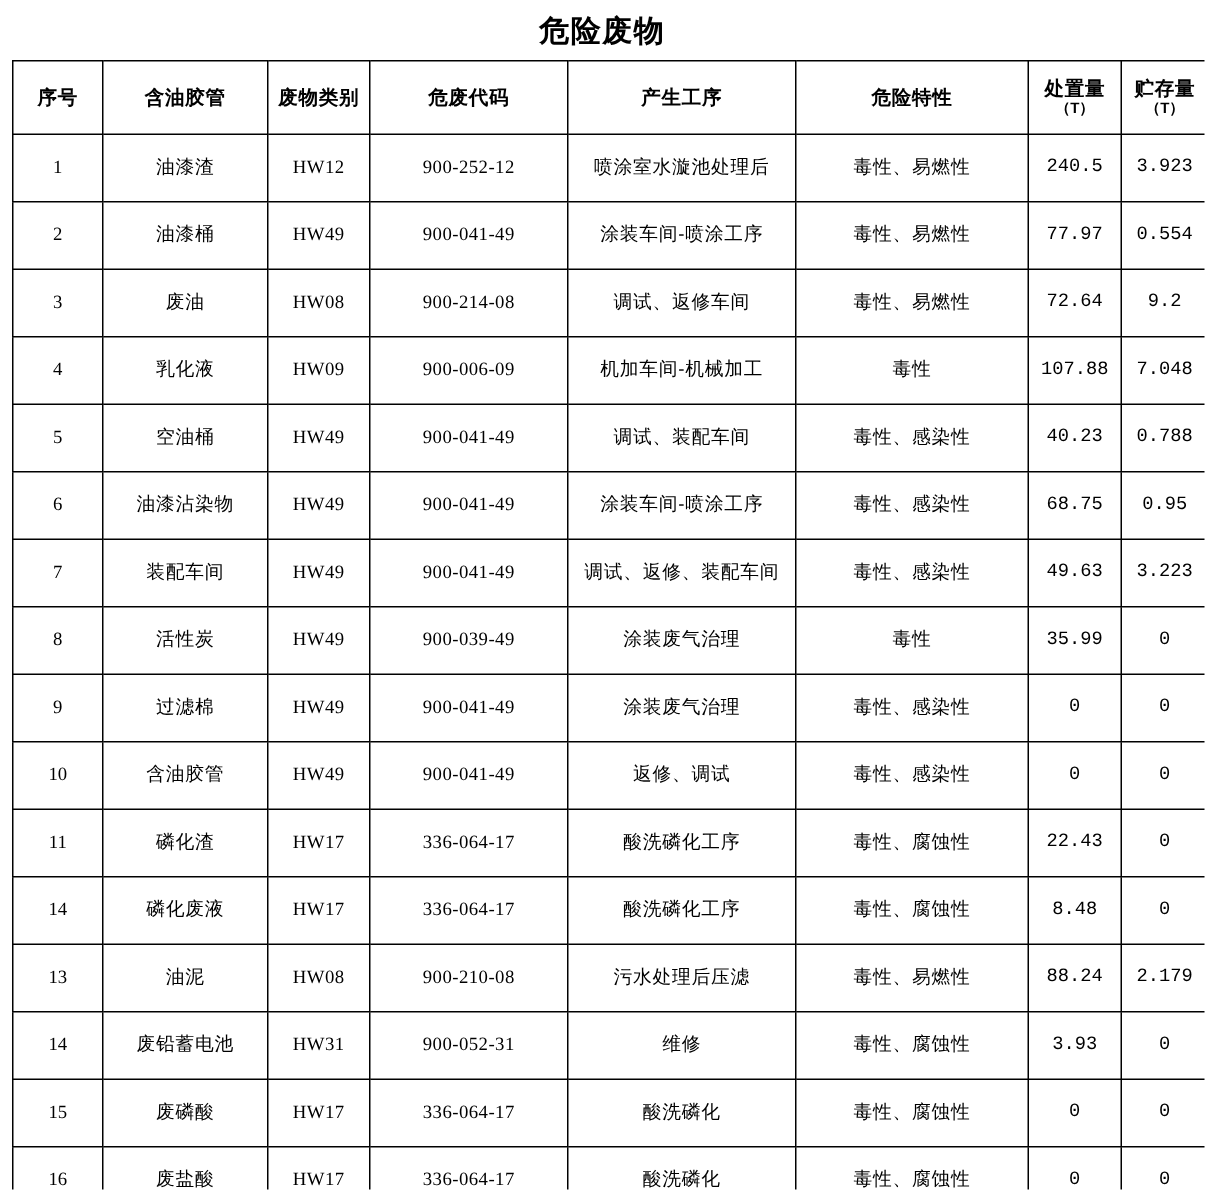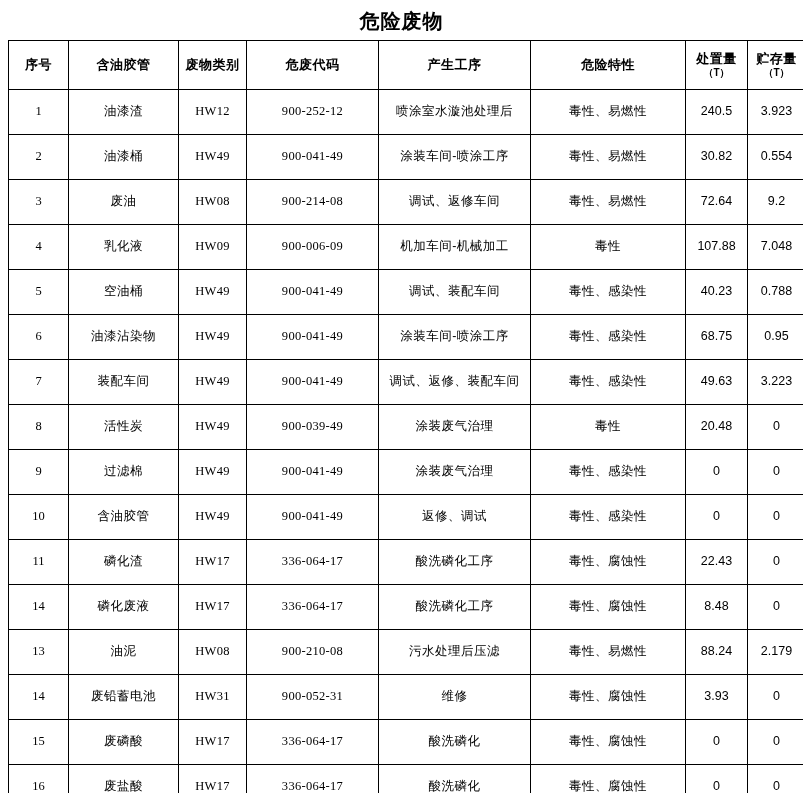--- a/index.html
+++ b/index.html
@@ -63,21 +63,21 @@
     font-size: 12.5px;
     letter-spacing: 0.3px;
   }
   .cat-cell {
     font-family: "Liberation Serif", "DejaVu Serif", serif;
     font-size: 12.5px;
     letter-spacing: 0.3px;
     margin-left: 47px;
   }
   .num-cell {
-    font-family: Liberation Sans, sans-serif;
+    font-family: Liberation Mono, monospace;
     font-size: 12.5px;
   }
   .idx-cell {
     font-family: "Liberation Serif", "DejaVu Serif", serif;
     font-size: 12.5px;
   }
   .cn {
     letter-spacing: 0.5px;
   }
   col.c-idx   { width: 60px; }
@@ -136,21 +136,21 @@
         <td class="num-cell">240.5</td>
         <td class="num-cell">3.923</td>
       </tr>
       <tr>
         <td class="idx-cell">2</td>
         <td class="cn">油漆桶</td>
         <td class="cat-cell">HW49</td>
         <td class="code-cell">900-041-49</td>
         <td class="cn">涂装车间-喷涂工序</td>
         <td class="cn">毒性、易燃性</td>
-        <td class="num-cell">30.82</td>
+        <td class="num-cell">77.97</td>
         <td class="num-cell">0.554</td>
       </tr>
       <tr>
         <td class="idx-cell">3</td>
         <td class="cn">废油</td>
         <td class="cat-cell">HW08</td>
         <td class="code-cell">900-214-08</td>
         <td class="cn">调试、返修车间</td>
         <td class="cn">毒性、易燃性</td>
         <td class="num-cell">72.64</td>
@@ -196,21 +196,21 @@
         <td class="num-cell">49.63</td>
         <td class="num-cell">3.223</td>
       </tr>
       <tr>
         <td class="idx-cell">8</td>
         <td class="cn">活性炭</td>
         <td class="cat-cell">HW49</td>
         <td class="code-cell">900-039-49</td>
         <td class="cn">涂装废气治理</td>
         <td class="cn">毒性</td>
-        <td class="num-cell">20.48</td>
+        <td class="num-cell">35.99</td>
         <td class="num-cell">0</td>
       </tr>
       <tr>
         <td class="idx-cell">9</td>
         <td class="cn">过滤棉</td>
         <td class="cat-cell">HW49</td>
         <td class="code-cell">900-041-49</td>
         <td class="cn">涂装废气治理</td>
         <td class="cn">毒性、感染性</td>
         <td class="num-cell">0</td>

